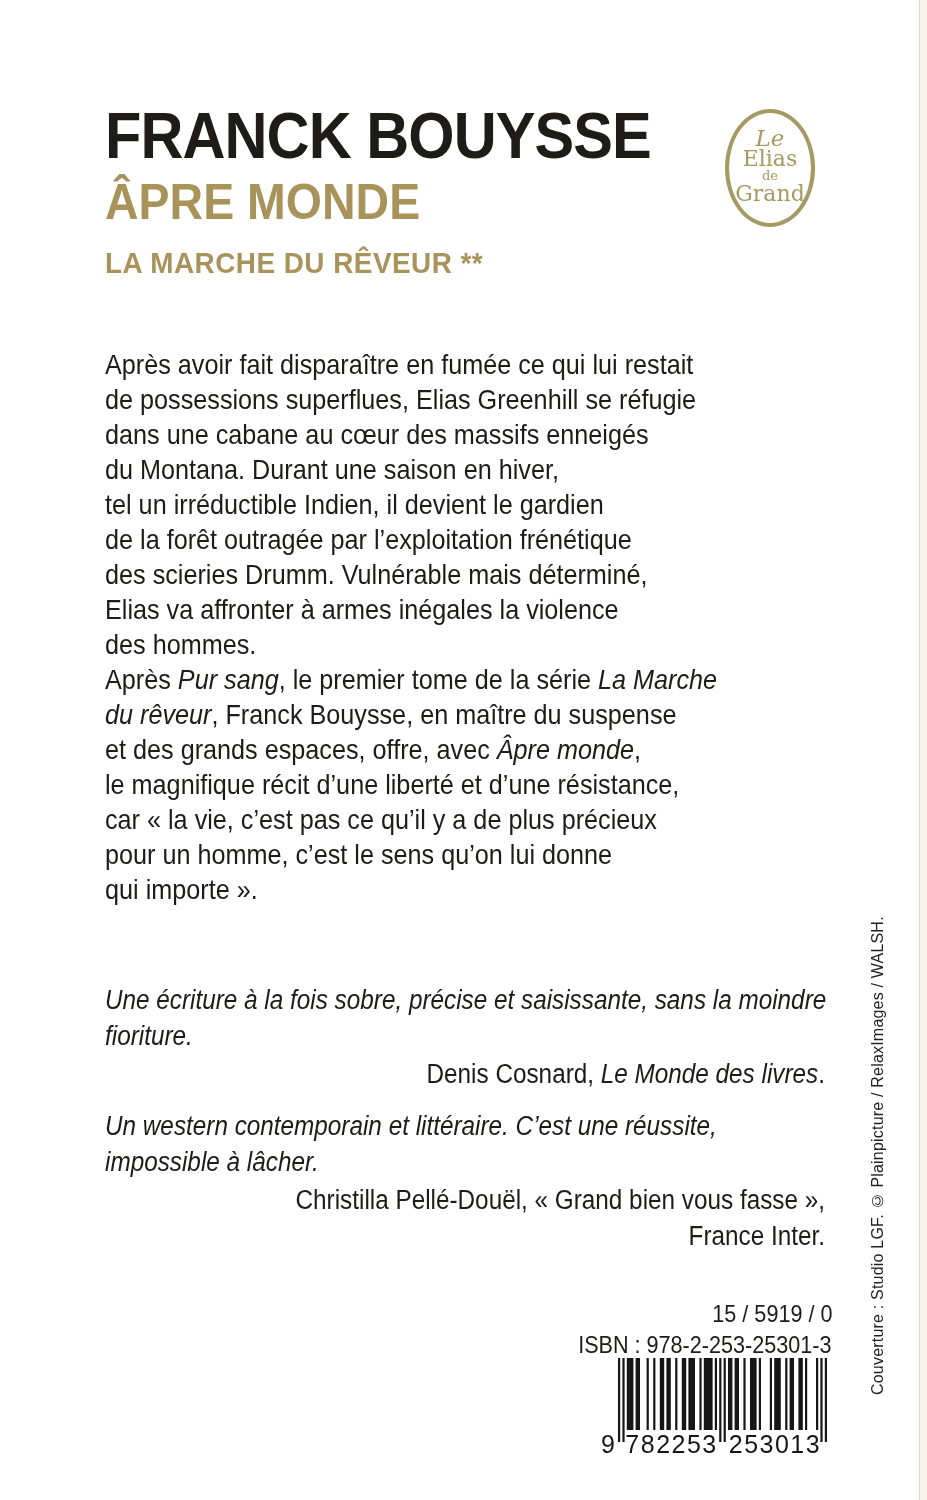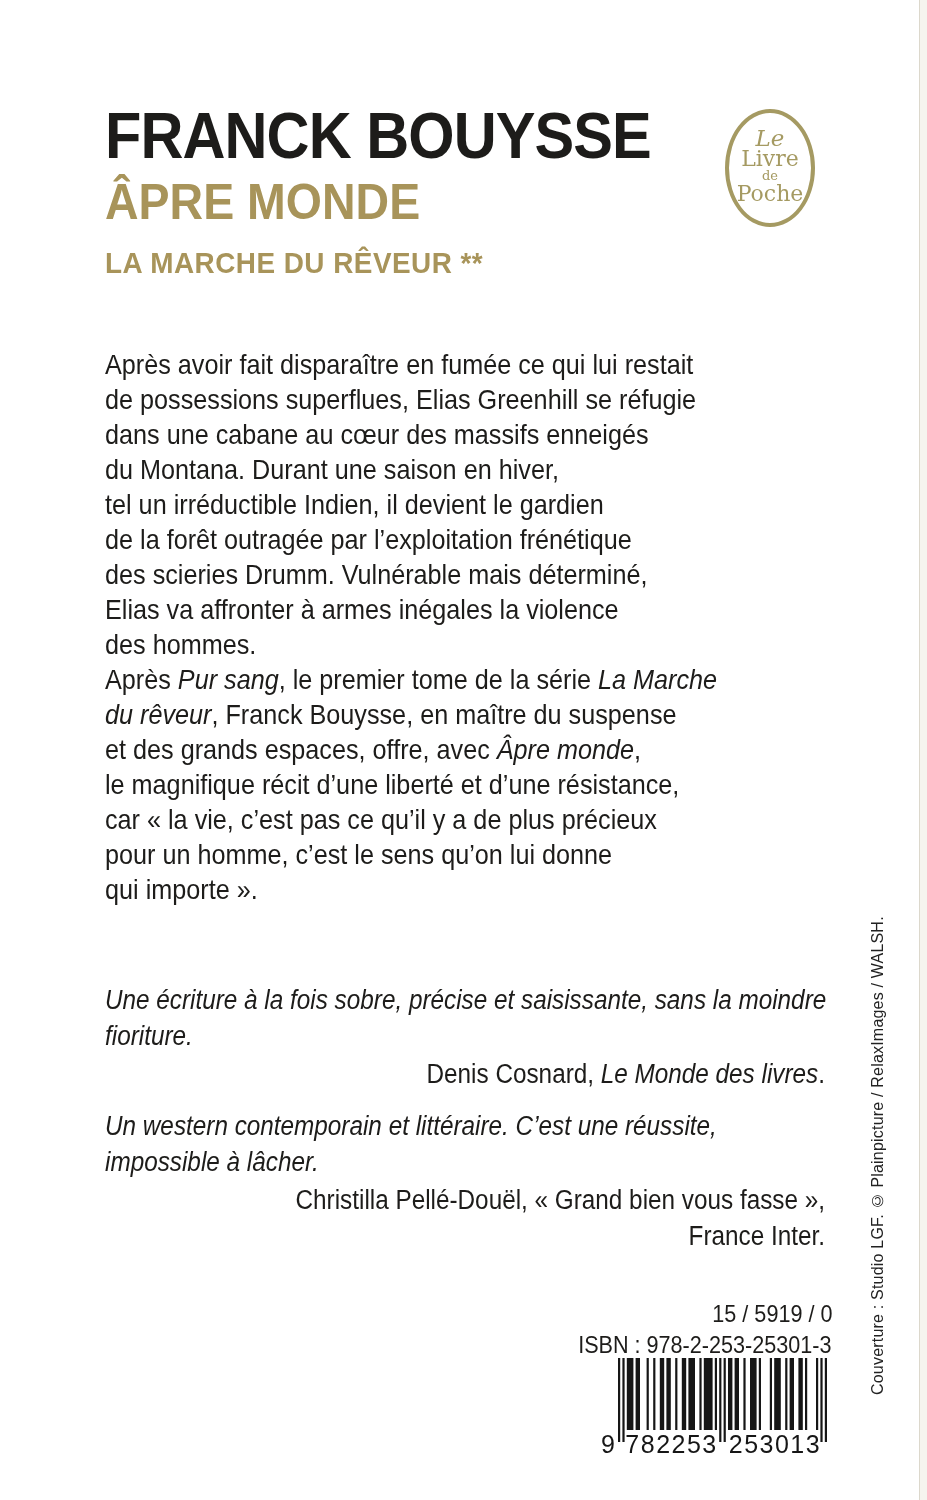--- a/index.html
+++ b/index.html
@@ -70,23 +70,23 @@
 <div class="page" style="--gold: #a8945a; --logo-gold: #a59a62; --ink: #1d1c1a;">
 
   <div class="page-edge"></div>
 
   <div class="author cond">FRANCK BOUYSSE</div>
   <div class="book-title cond">ÂPRE MONDE</div>
   <div class="series cond">LA MARCHE DU RÊVEUR **</div>
 
   <div class="logo">
     <div class="logo-le">Le</div>
-    <div class="logo-livre">Livre</div>
+    <div class="logo-livre">Elias</div>
     <div class="logo-de">de</div>
-    <div class="logo-poche">Poche</div>
+    <div class="logo-poche">Grand</div>
   </div>
 
   <div class="synopsis cond90">
       <div class="tline"><span>Après avoir fait disparaître en fumée ce qui lui restait</span></div>
       <div class="tline"><span>de possessions superflues, Elias Greenhill se réfugie</span></div>
       <div class="tline"><span>dans une cabane au cœur des massifs enneigés</span></div>
       <div class="tline"><span>du Montana. Durant une saison en hiver,</span></div>
       <div class="tline"><span>tel un irréductible Indien, il devient le gardien</span></div>
       <div class="tline"><span>de la forêt outragée par l’exploitation frénétique</span></div>
       <div class="tline"><span>des scieries Drumm. Vulnérable mais déterminé,</span></div>

